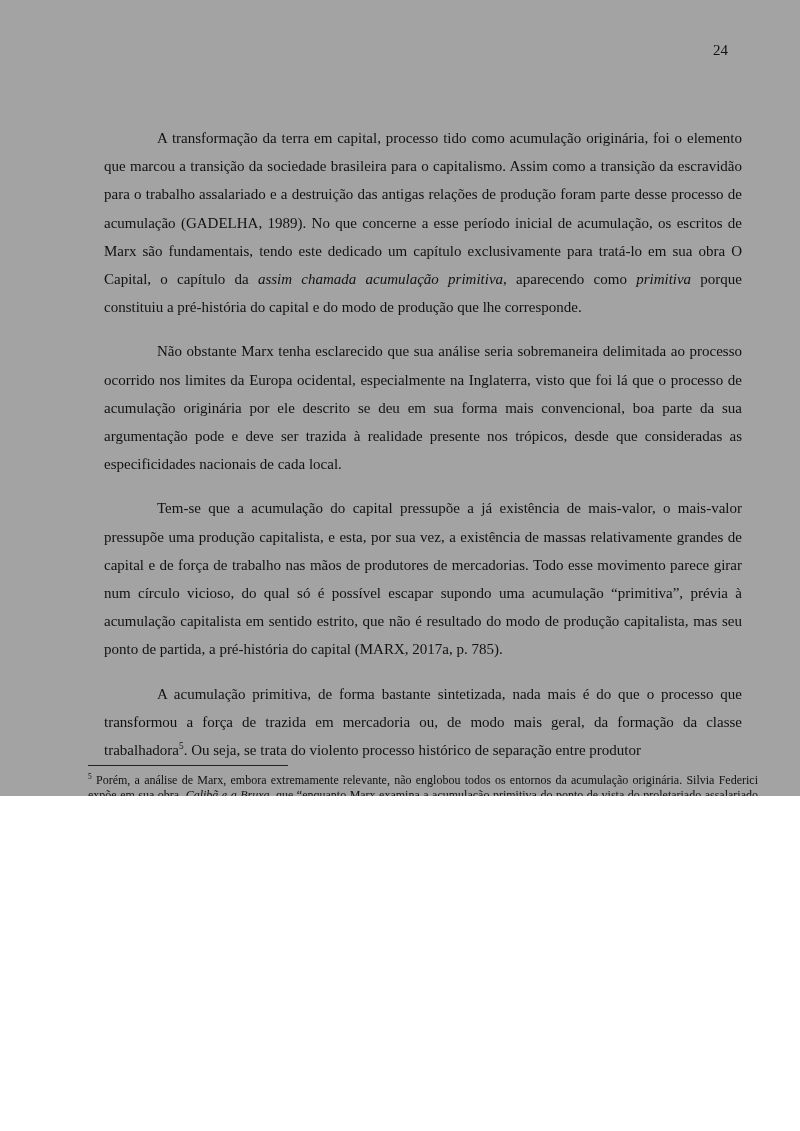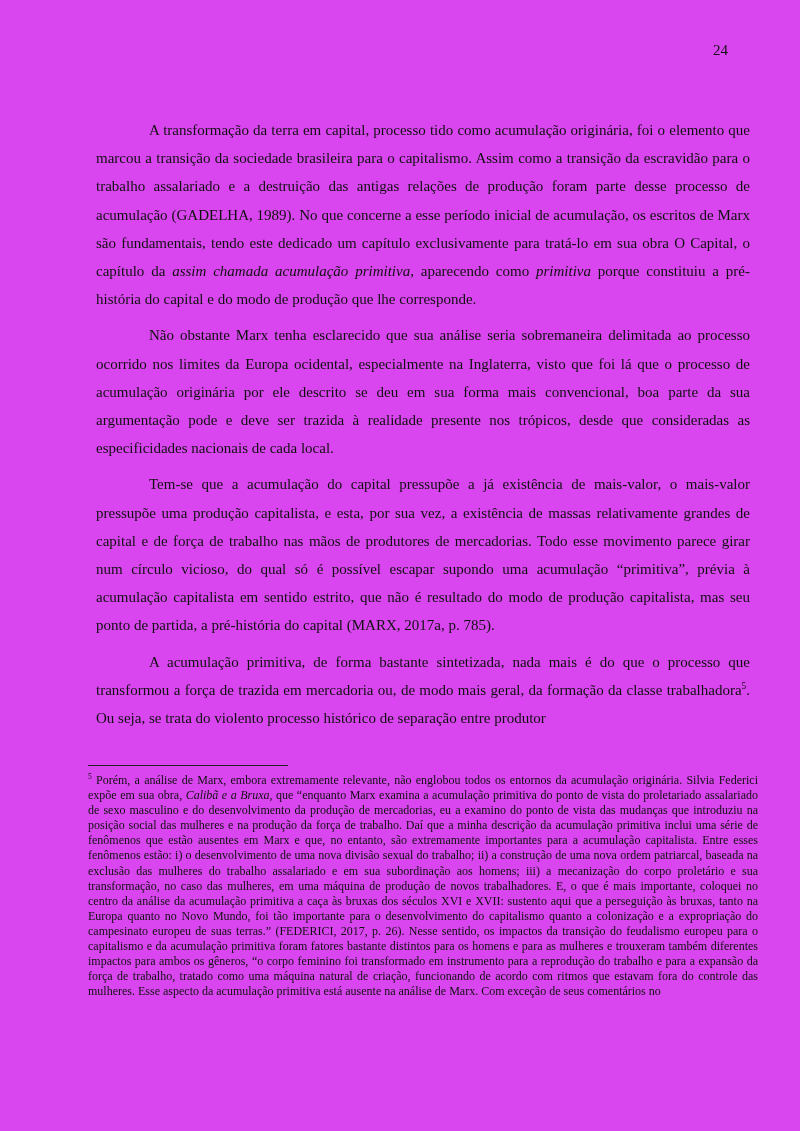--- a/index.html
+++ b/index.html
@@ -1,21 +1,21 @@
 <!DOCTYPE html>
 <html><head>
 <meta charset="utf-8">
 <style>
   * { margin: 0; padding: 0; box-sizing: border-box; }
   html, body { background: #ffffff; }
   .page {
     position: relative;
     width: 800px;
-    height: 1131px;
-    background: #d946ef;
+    height: 796px;
+    background: #a3a3a3;
     font-family: "Liberation Serif", "DejaVu Serif", serif;
     color: #111111;
     overflow: hidden;
   }
   .page-number {
     position: absolute;
     top: 42px;
     right: 72px;
     font-size: 15px;
     color: #111111;
@@ -25,21 +25,21 @@
     left: 88px;
     top: 108px;
     width: 670px;
     font-size: 15px;
     line-height: 28.2px;
     text-align: justify;
     color: #111111;
   }
   .body-text p {
     text-indent: 53px;
-    margin: 8px;
+    margin: 16px;
   }
   .footnote-rule {
     position: absolute;
     left: 88px;
     top: 765px;
     width: 200px;
     border-top: 1.2px solid #222222;
     height: 0;
   }
   .footnote {

